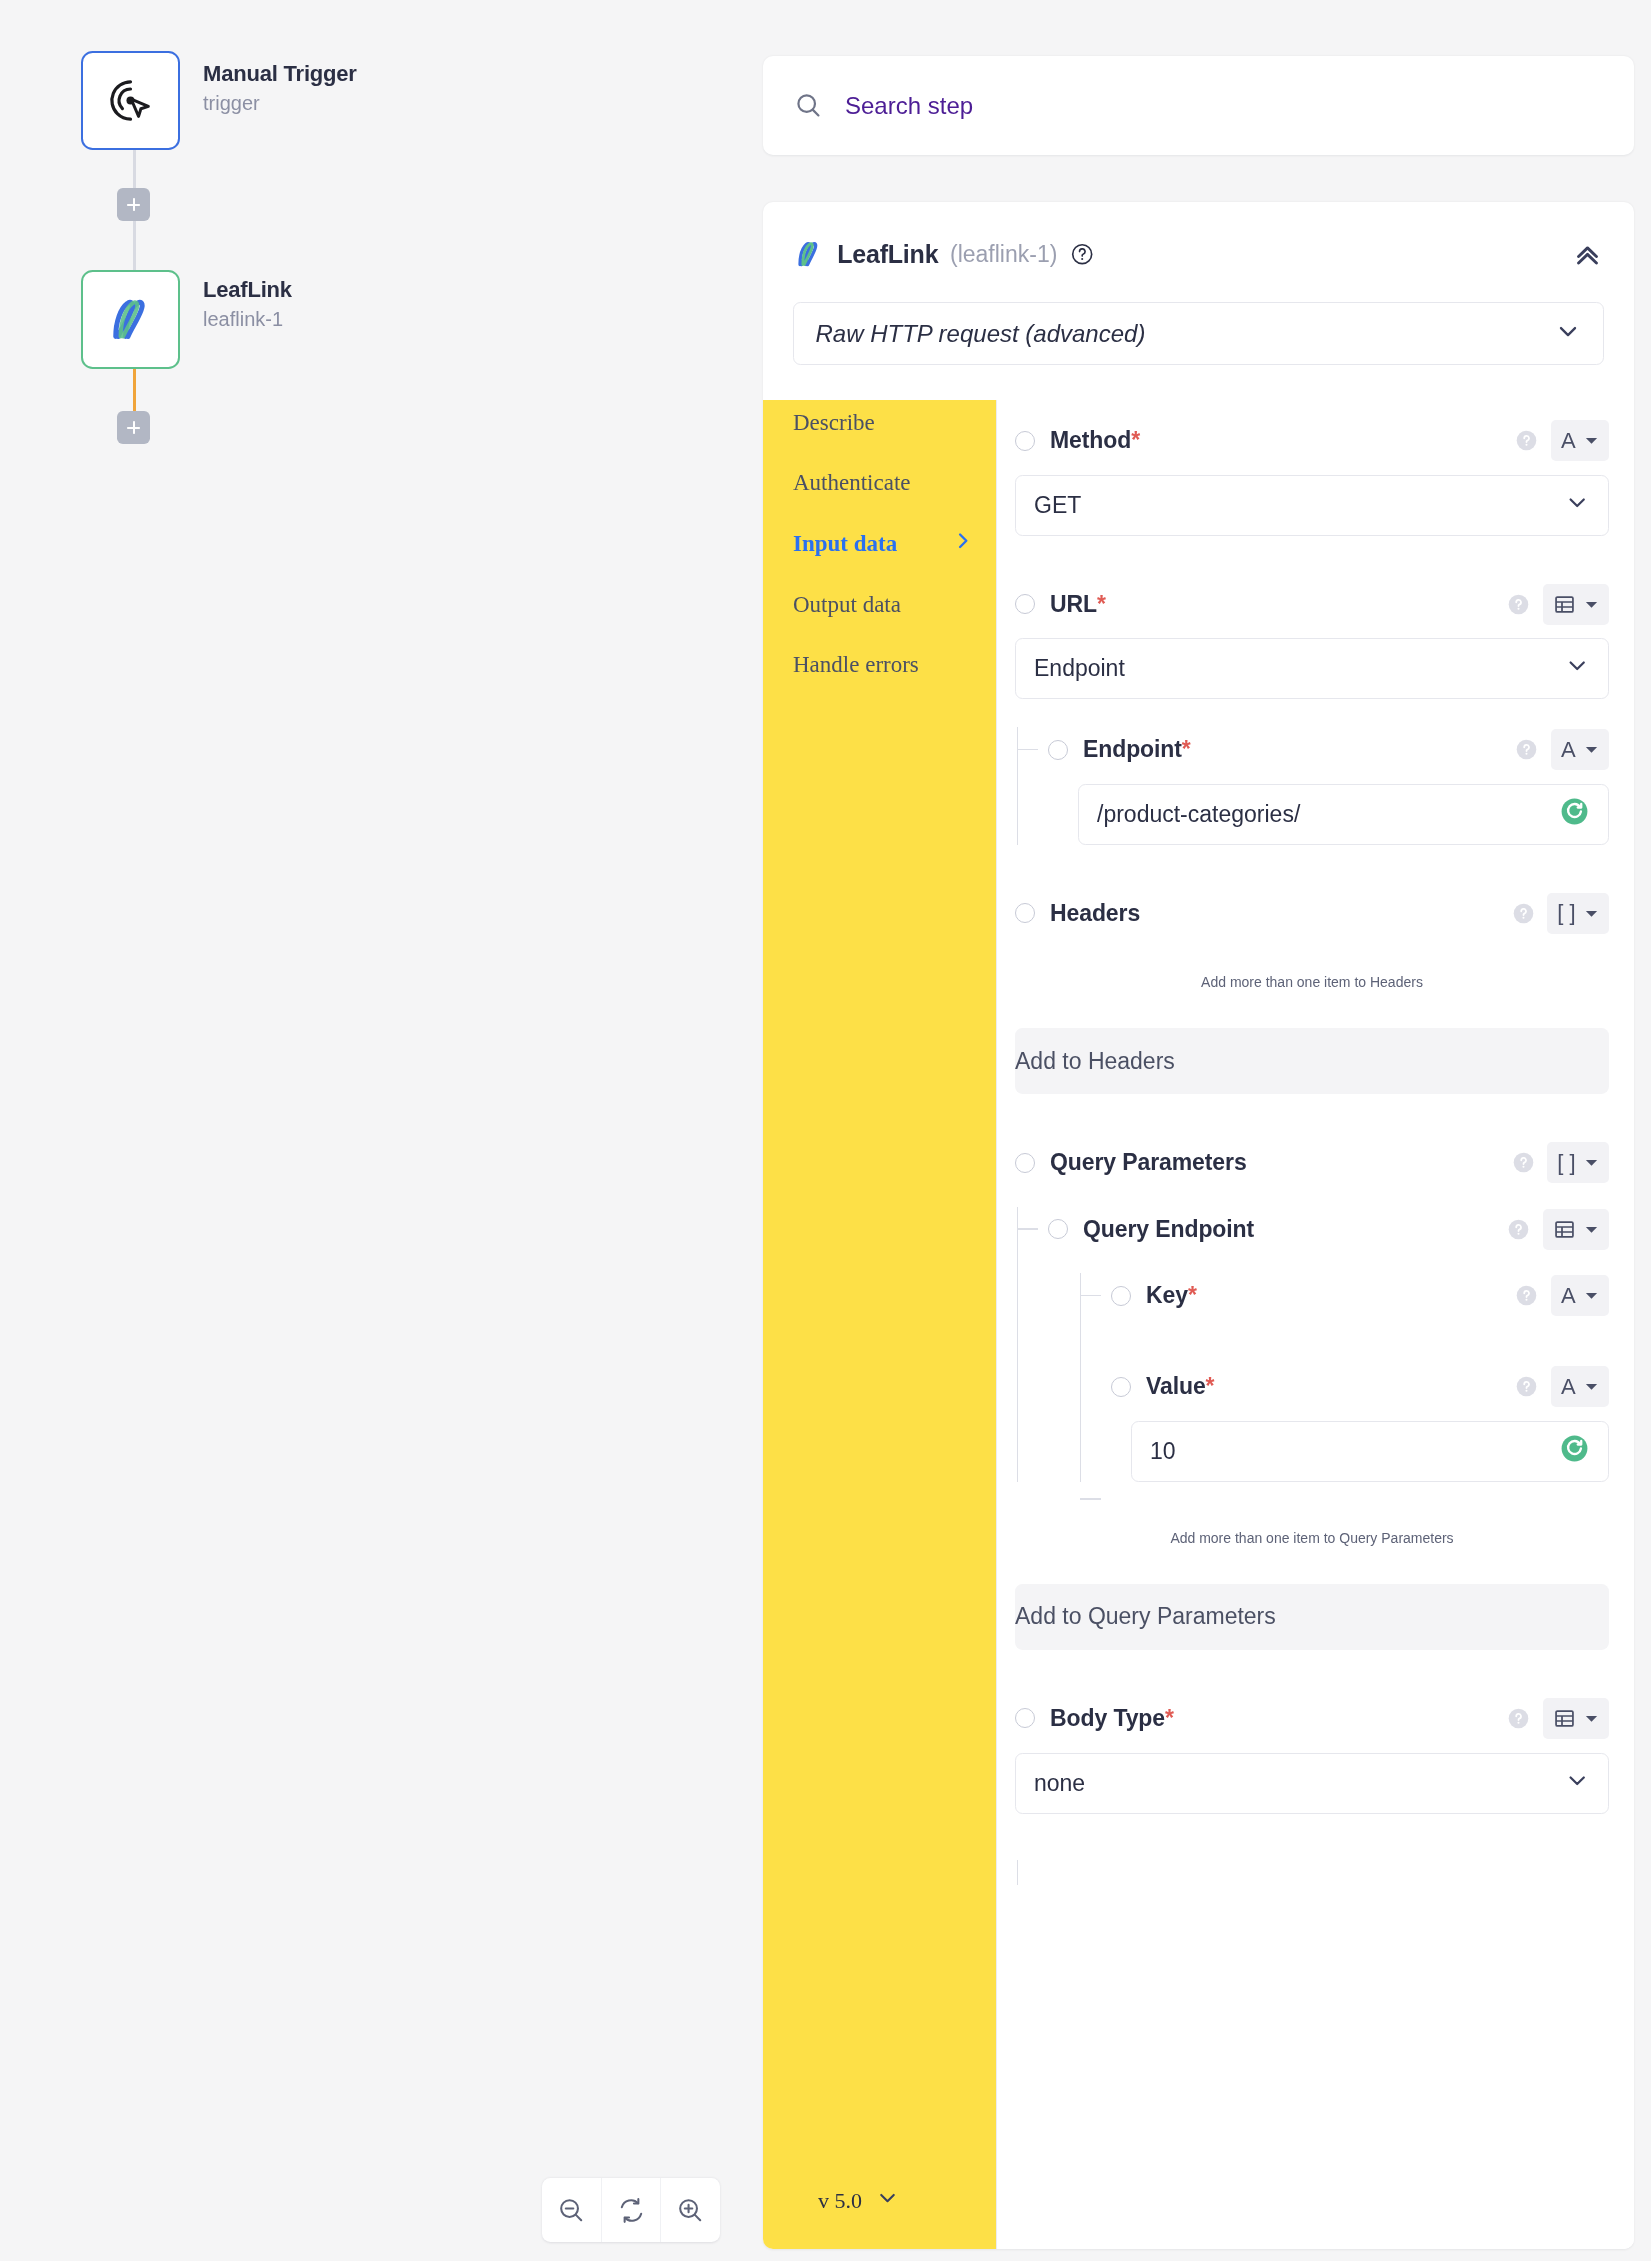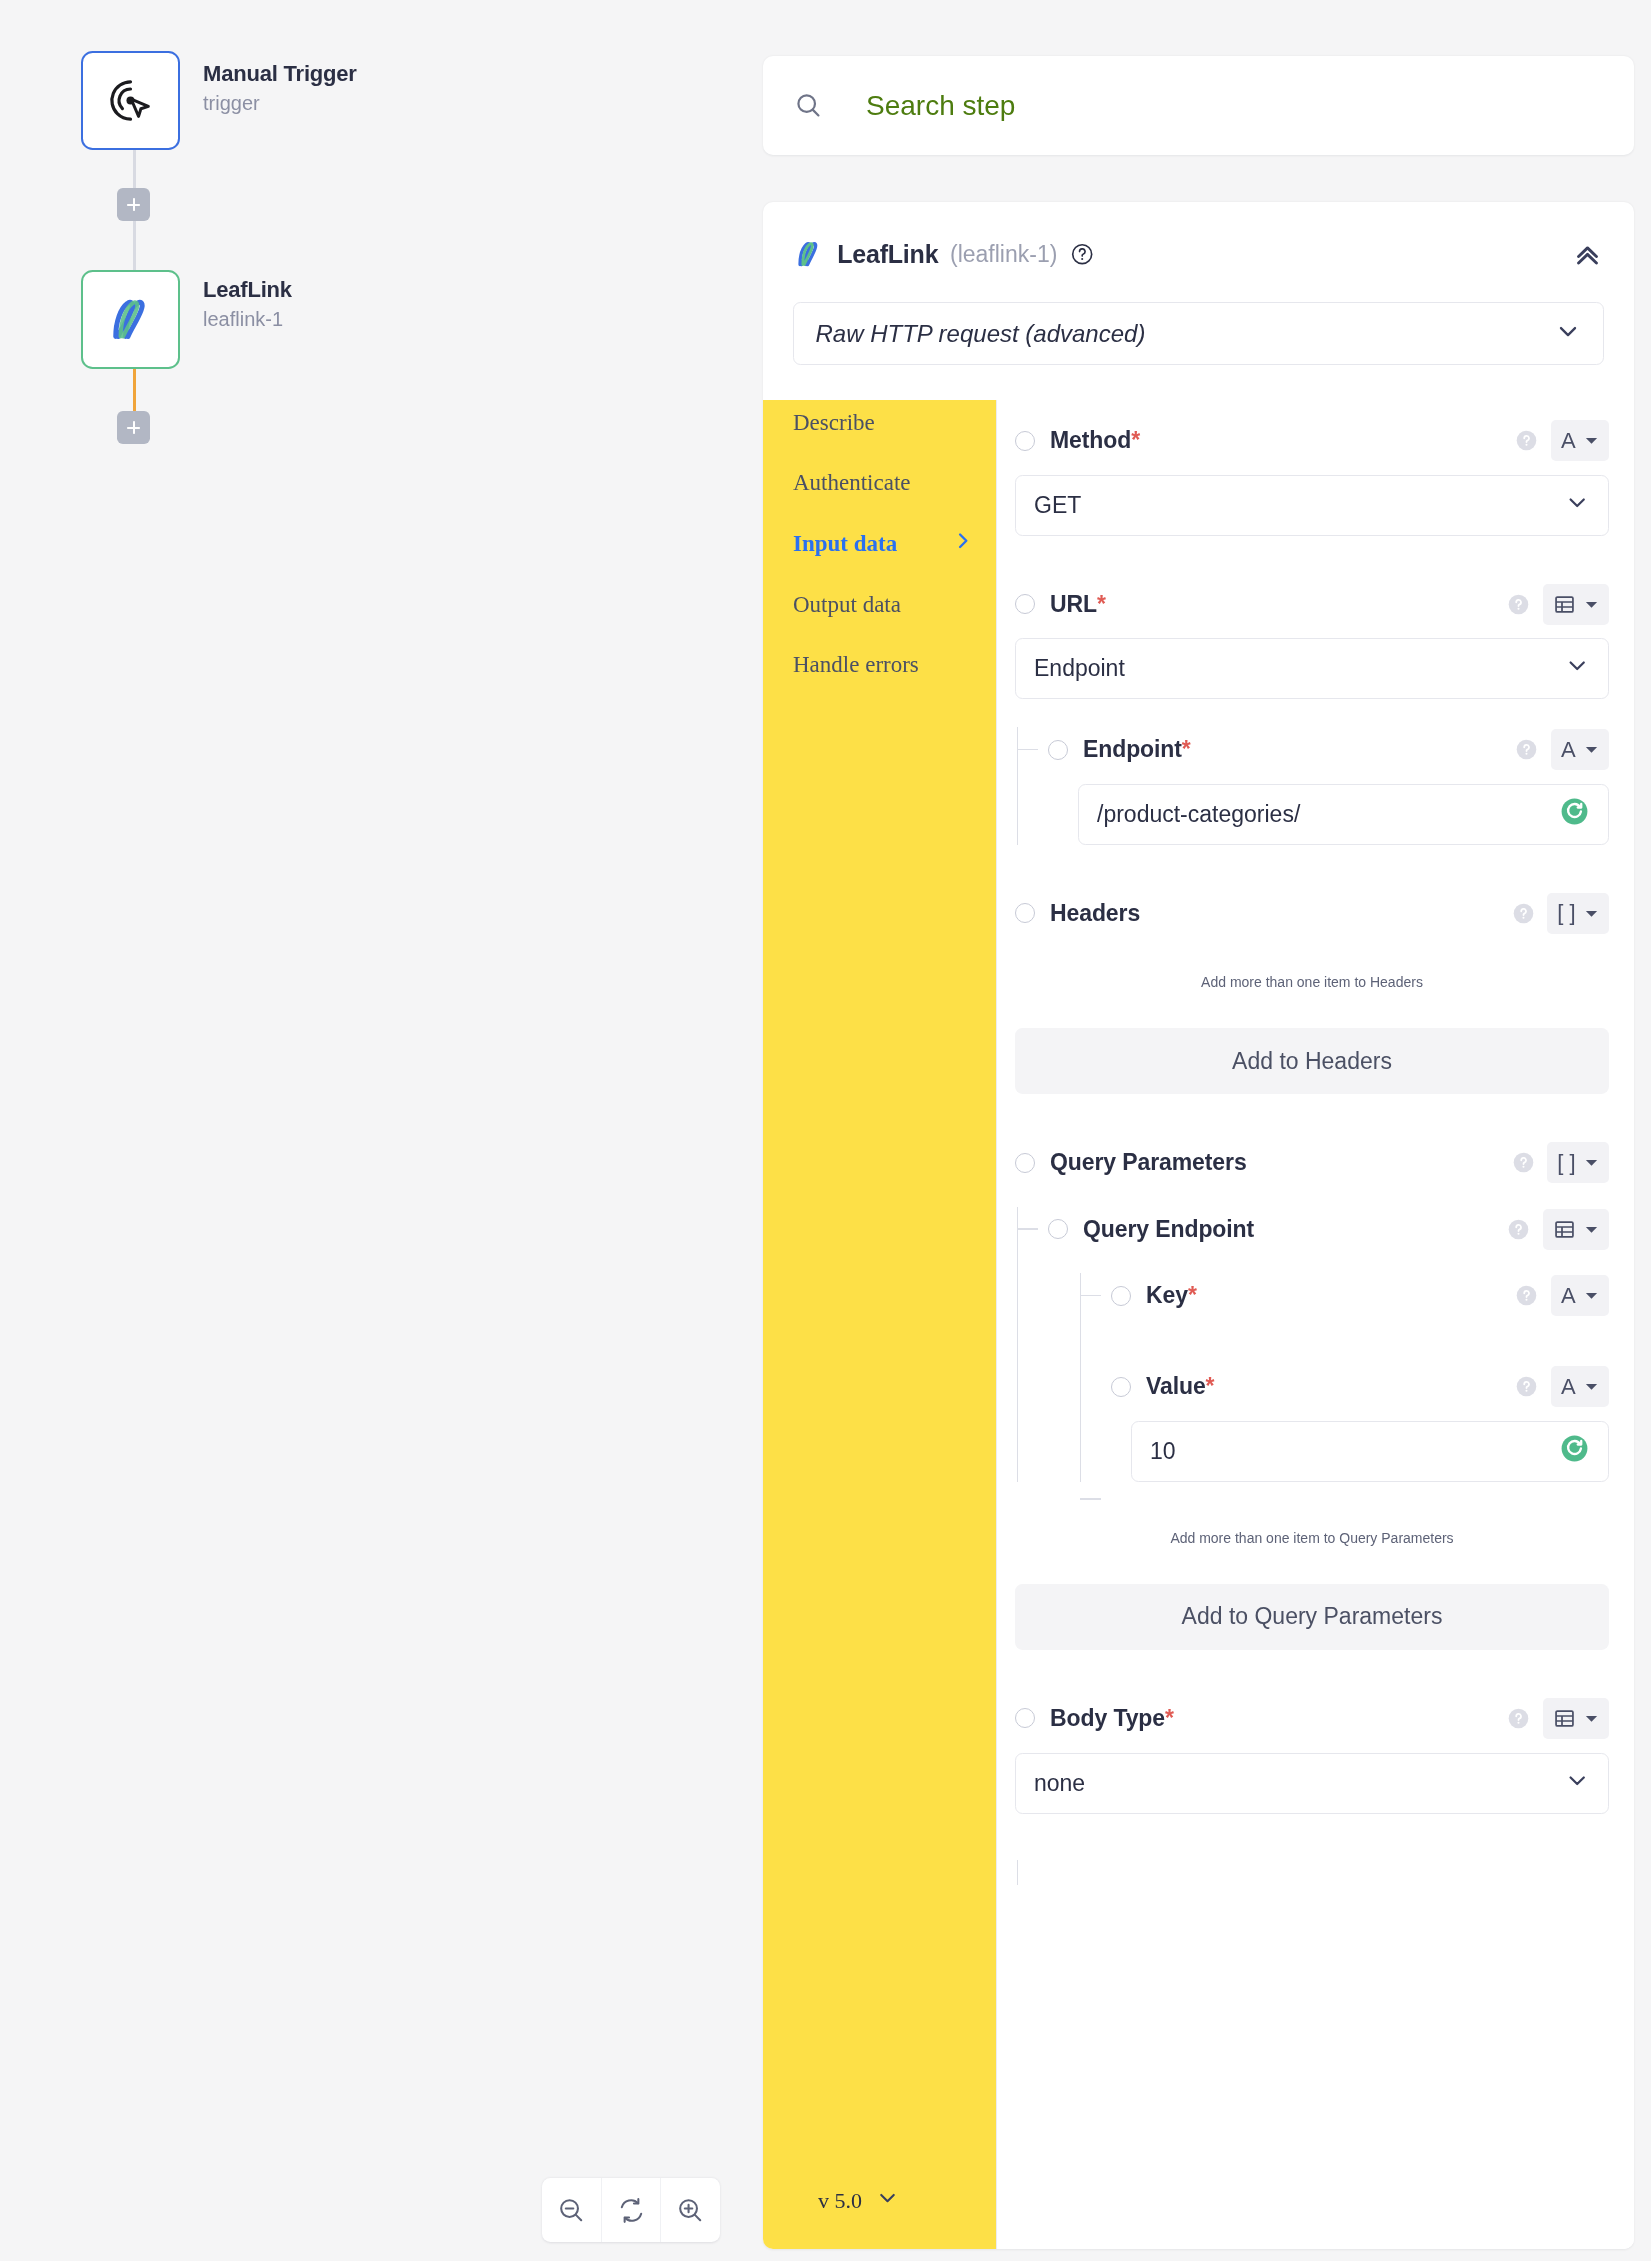--- a/index.html
+++ b/index.html
@@ -45,21 +45,21 @@
   .zoomctl .zb { flex: 1; display: flex; align-items: center; justify-content: center;
                  height: 100%; color: #5d6277; }
   .zoomctl .zb + .zb { border-left: 0.8px solid #f0f1f4; }
 
   
   .right { position: absolute; left: 743px; top: 0; width: 908px; height: 2261px; }
 
   .searchbar { position: absolute; left: 20px; top: 56px; width: 871px; height: 99px;
                background: #fff; border-radius: 10px; display: flex; align-items: center;
                padding: 0 30px; box-shadow: 0 0.8px 2.5px rgba(20,24,45,0.07); }
-  .searchbar .ph { font-size: 28px; color: #4d7c0f; margin-left: 42px; }
+  .searchbar .ph { font-size: 24px; color: #4c1d95; margin-left: 21px; }
 
   .stepcard { position: absolute; left: 20px; top: 202px; width: 871px; height: 2047px;
               background: #fff; border-radius: 10px; overflow: hidden;
               box-shadow: 0 0.8px 2.5px rgba(20,24,45,0.07); }
 
   .card-head { display: flex; align-items: center; padding: 36px 30px 0 30px; }
   .ll-logo { width: 31px; height: 26.4px; flex: none; margin-right: 13.2px; }
   .card-title { font-size: 25px; font-weight: 700; color: #2b2f44; letter-spacing: -0.2px; }
   .card-sub   { font-size: 23px; color: #9b9fb0; margin-left: 11.6px; }
   .help-ic    { margin-left: 11.6px; display: inline-flex; }
@@ -99,21 +99,21 @@
 
   .inputbox { height: 61px; border: 1.7px solid #e6e7ed; border-radius: 7.4px; display: flex;
               align-items: center; padding: 0 18px; font-size: 23px; color: #2b2f44;
               background: #fff; margin-top: 11.6px; }
   .inputbox .chev { margin-left: auto; color: #3a3f5c; }
   .inputbox .sync { margin-left: auto; }
 
   .hint { font-size: 14px; color: #5d6277; text-align: center; line-height: 1.45;
           padding: 0 33px; }
   .addbtn { background: #f4f4f6; border-radius: 7.4px; height: 66px; display: flex;
-            align-items: center; justify-content: center; font-size: 23px; color: #4b5064; }
+            align-items: center; justify-content: flex-start; font-size: 23px; color: #4b5064; }
 
   
   .nest { position: relative; padding-left: 33px; }
   .nest:before { content: ""; position: absolute; left: 1.7px; top: 0; bottom: 0;
                  width: 1.7px; background: #dcdee6; }
   .tick { position: absolute; left: 1.7px; top: 21.5px; width: 21.5px; height: 1.7px; background: #dcdee6; }
 
   .mt26 { margin-top: 21.5px; }
   .mt34 { margin-top: 28px; }
   .mt44 { margin-top: 36px; }

